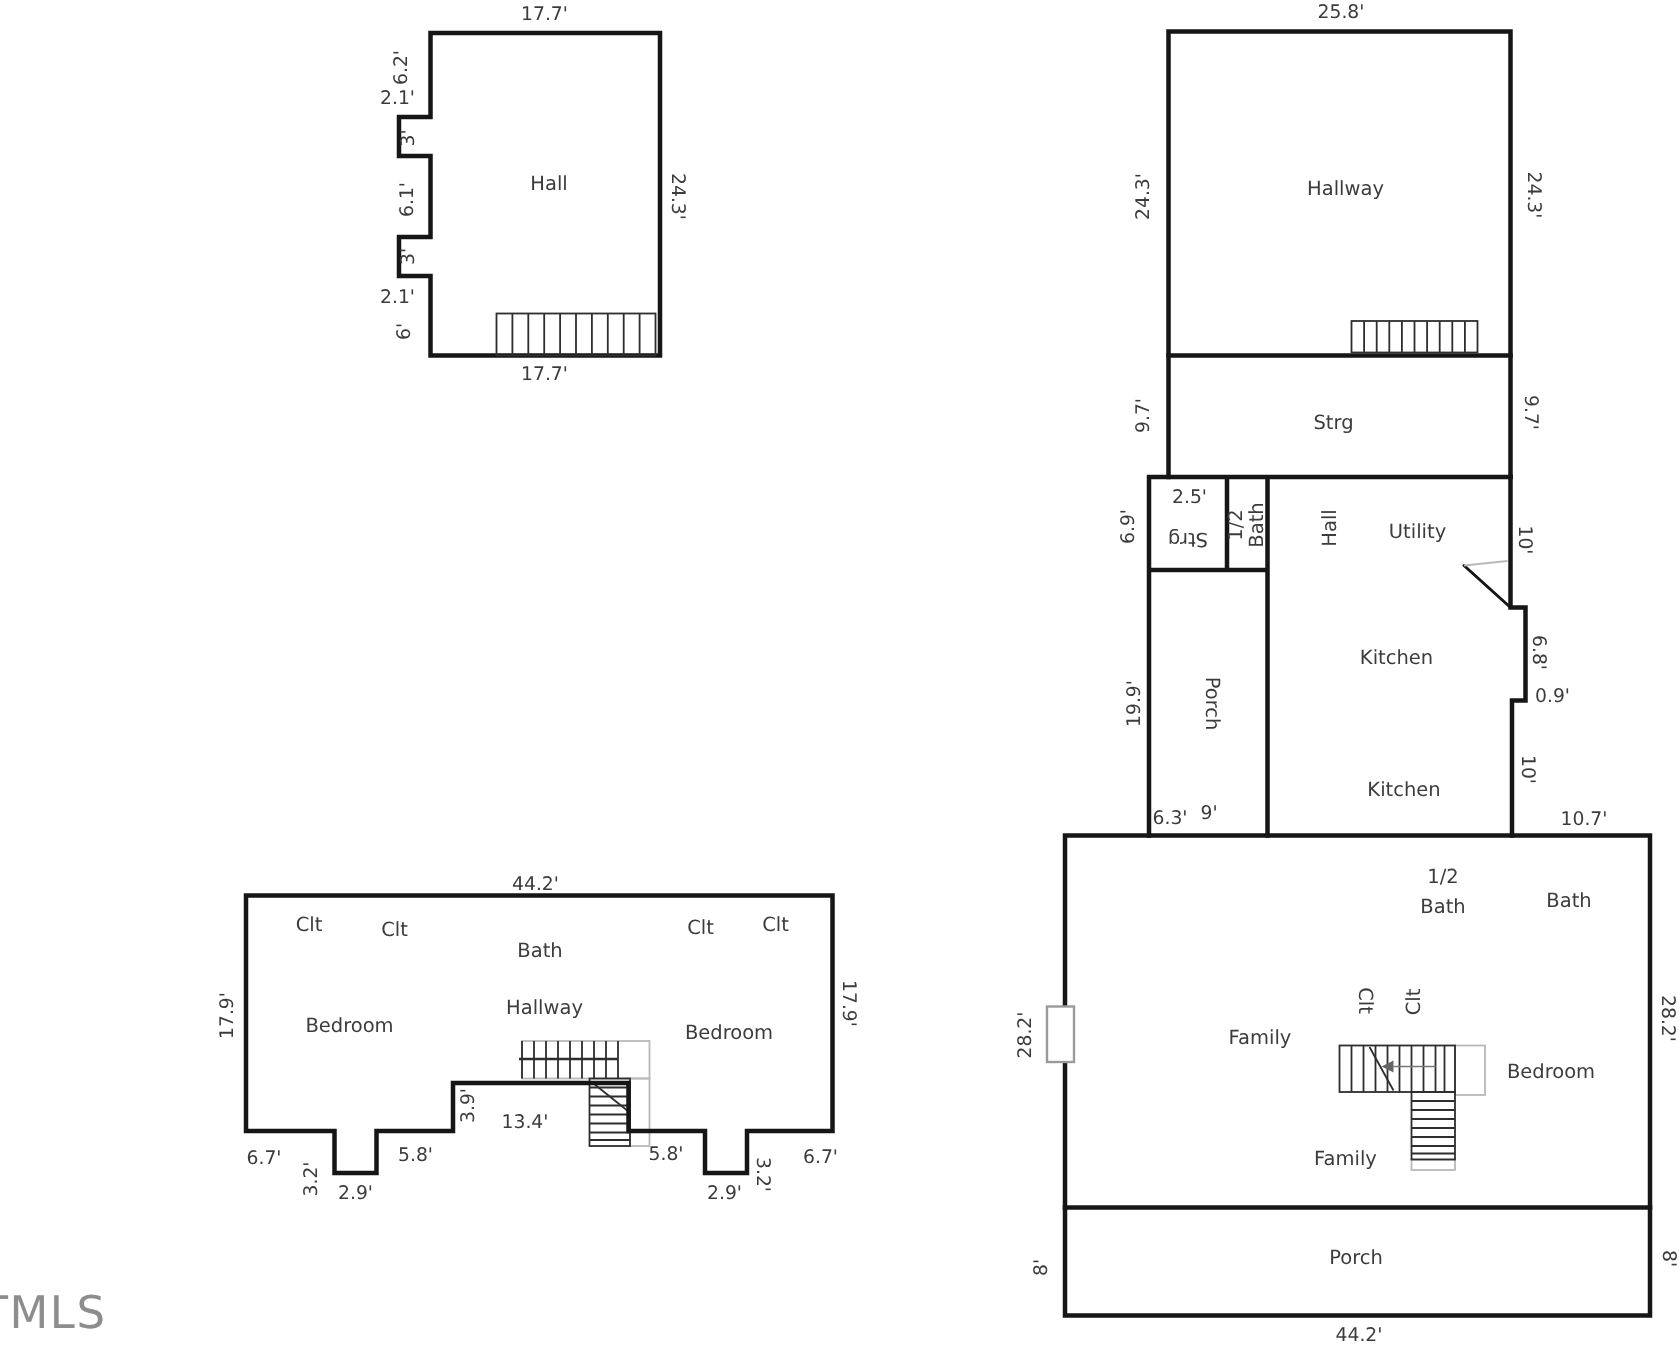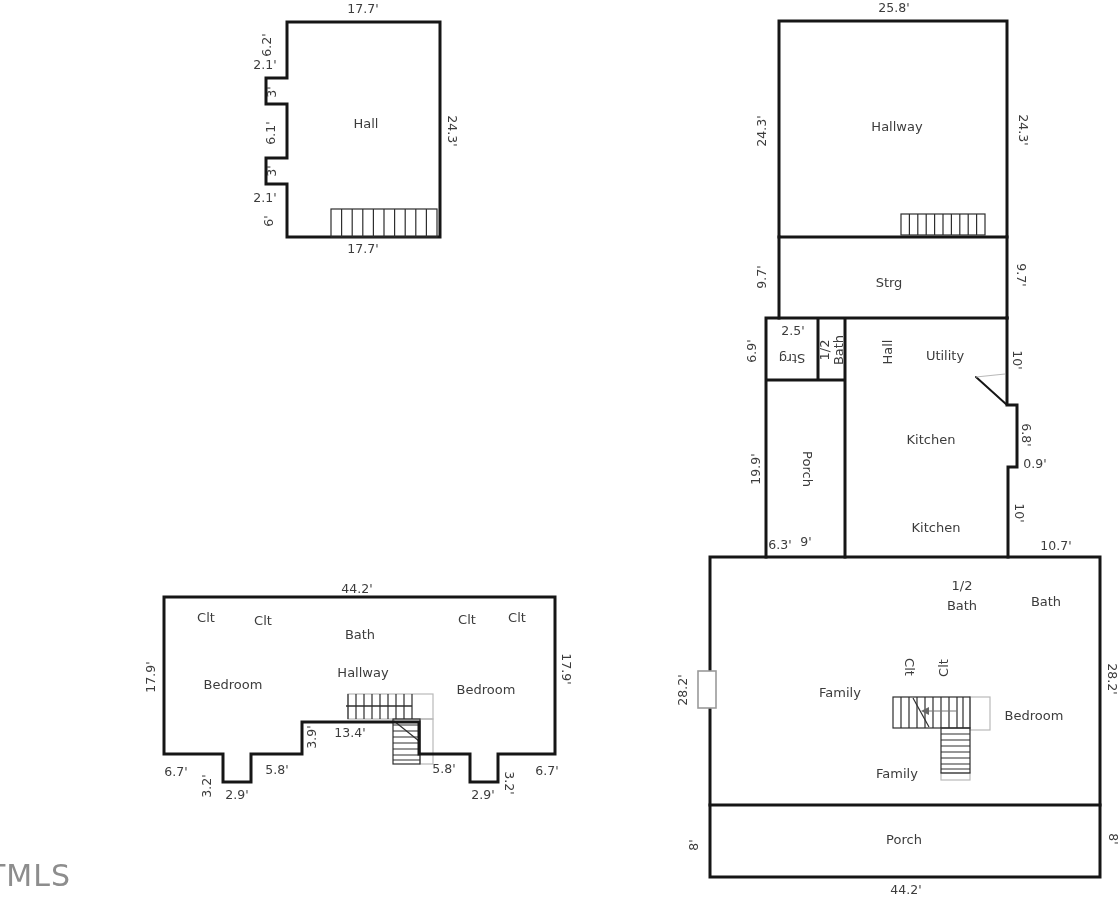--- a/index.html
+++ b/index.html
@@ -146,21 +146,21 @@
 <div class="lbl dim r90" style="left:566px;top:669px">17.9'</div>
 <div class="lbl" style="left:206px;top:618px">Clt</div>
 <div class="lbl" style="left:263px;top:621px">Clt</div>
 <div class="lbl" style="left:360px;top:635px">Bath</div>
 <div class="lbl" style="left:467px;top:620px">Clt</div>
 <div class="lbl" style="left:517px;top:618px">Clt</div>
 <div class="lbl" style="left:233px;top:685px">Bedroom</div>
 <div class="lbl" style="left:363px;top:673px">Hallway</div>
 <div class="lbl" style="left:486px;top:690px">Bedroom</div>
 <div class="lbl dim r270" style="left:312px;top:737px">3.9'</div>
-<div class="lbl dim" style="left:350px;top:733px">13.4'</div>
+<div class="lbl dim" style="left:350px;top:748px">13.4'</div>
 <div class="lbl dim" style="left:176px;top:772px">6.7'</div>
 <div class="lbl dim r270" style="left:207px;top:786px">3.2'</div>
 <div class="lbl dim" style="left:237px;top:795px">2.9'</div>
 <div class="lbl dim" style="left:277px;top:770px">5.8'</div>
 <div class="lbl dim" style="left:444px;top:769px">5.8'</div>
 <div class="lbl dim" style="left:483px;top:795px">2.9'</div>
 <div class="lbl dim r90" style="left:509px;top:783px">3.2'</div>
 <div class="lbl dim" style="left:547px;top:771px">6.7'</div>
 
 <div class="watermark">TMLS</div>

